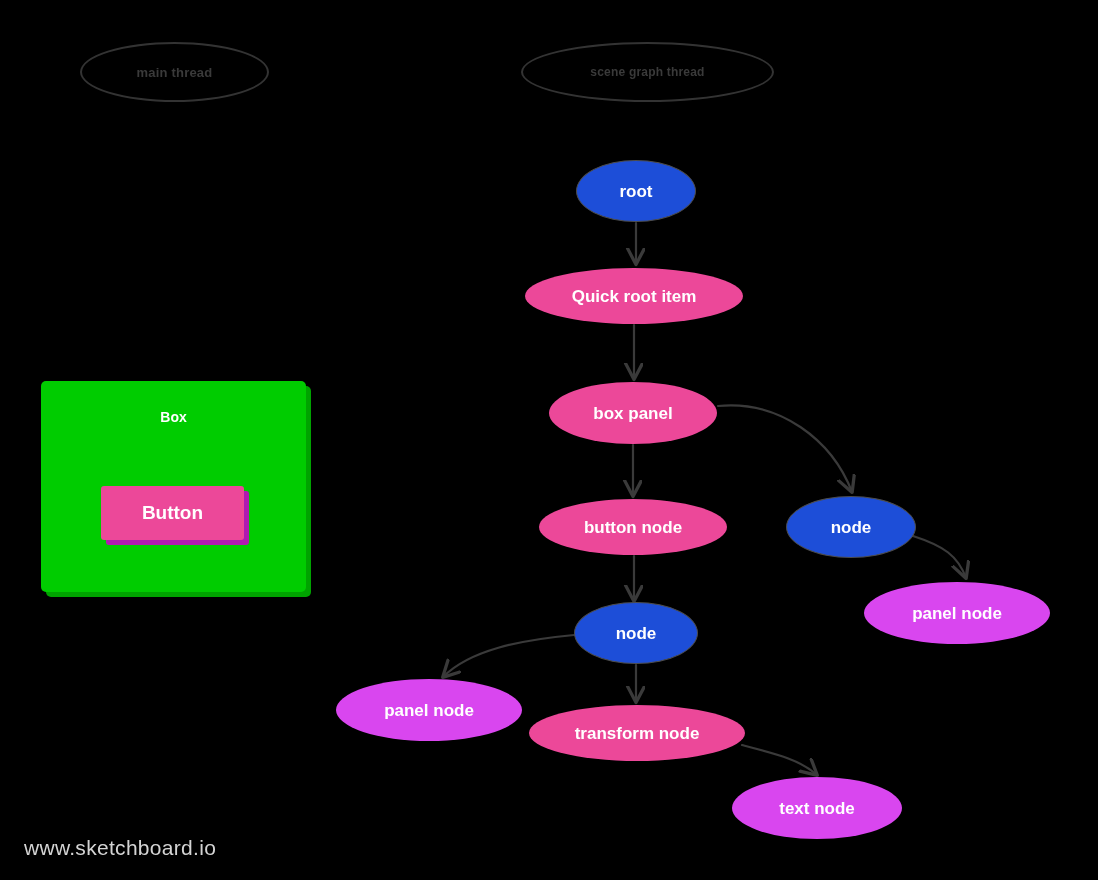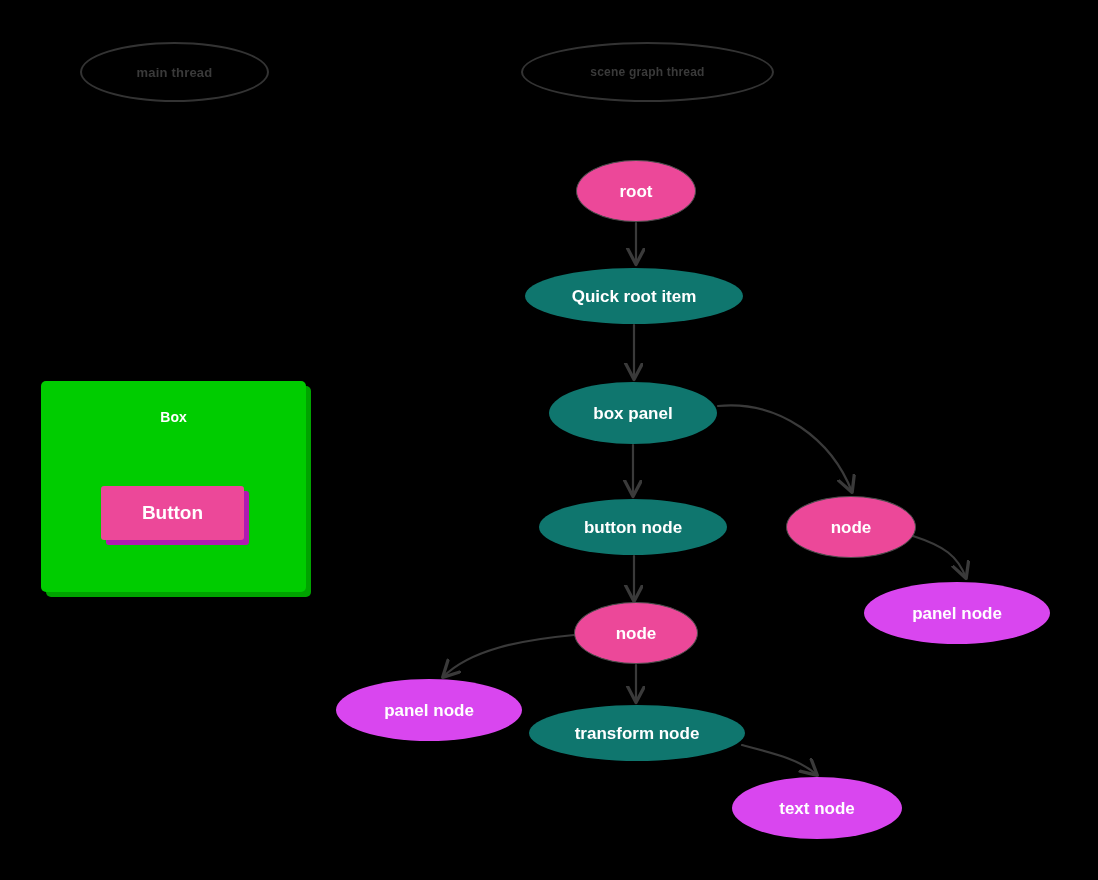--- a/index.html
+++ b/index.html
@@ -88,25 +88,25 @@
     align-items: center;
     justify-content: center;
     color: #ffffff;
     font-weight: bold;
     font-size: 17px;
     text-align: center;
     white-space: nowrap;
     line-height: 1;
   }
   .gnode.kind-gray {
-    background: #ec4899;
+    background: #1d4ed8;
     border: 1px solid #4d4d4d;
   }
   .gnode.kind-blue {
-    background: #0f766e;
+    background: #ec4899;
   }
   .gnode.kind-red {
     background: #d946ef;
   }
 
   
   .watermark {
     position: absolute;
     color: #d4d4d4;
     font-size: 21px;
@@ -180,14 +180,15 @@
         <span>panel node</span>
       </div>
       <div class="gnode kind-blue" style="left: 529px; top: 705px; width: 216px; height: 56px;">
         <span>transform node</span>
       </div>
       <div class="gnode kind-red" style="left: 732px; top: 777px; width: 170px; height: 62px;">
         <span>text node</span>
       </div>
     </div>
 
+  <div class="watermark" id="watermark" style="left: 24px; top: 836px;">www.sketchboard.io</div>
 
 </div>
 
 </body></html>

